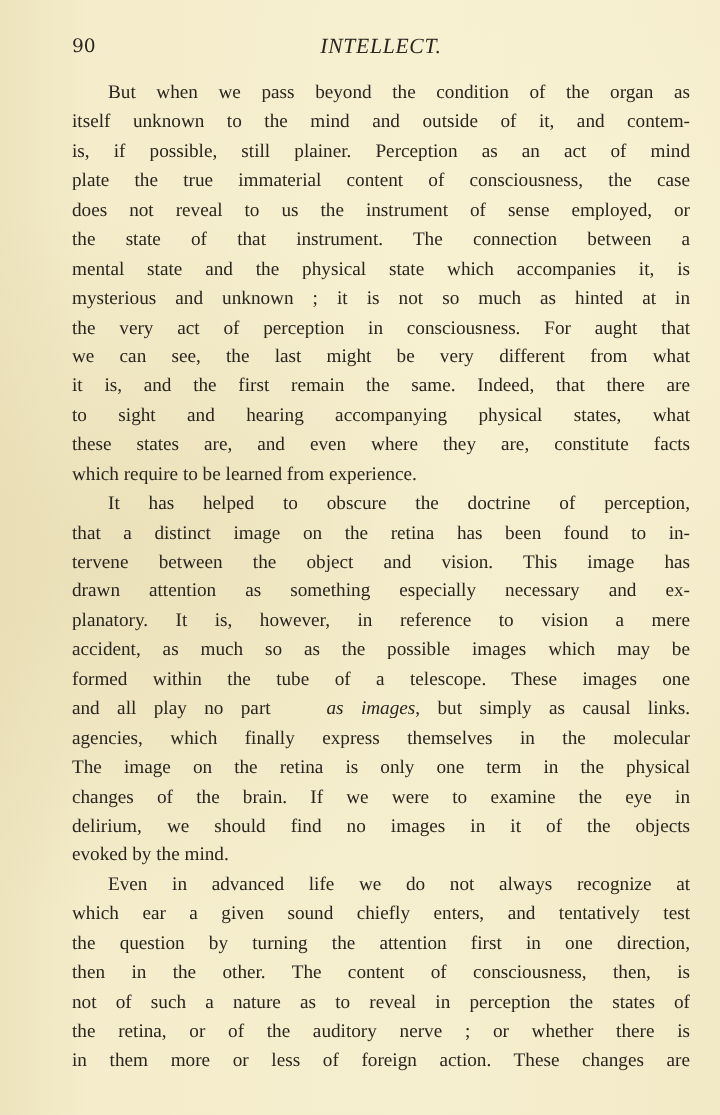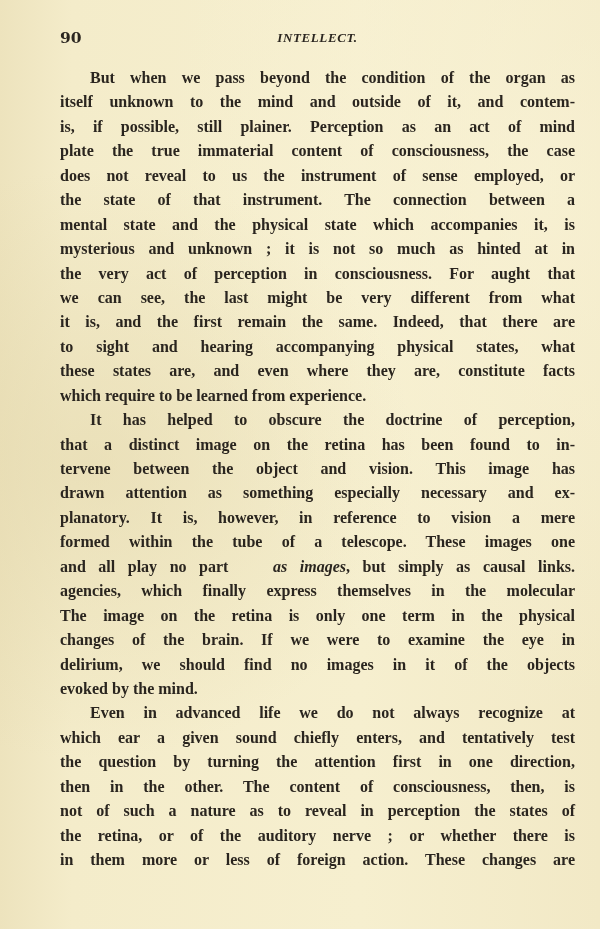--- a/index.html
+++ b/index.html
@@ -18,21 +18,20 @@
       position: relative;
       font-family: "DejaVu Serif", "Liberation Serif", serif;
       color: #2b2620;
     }
     .page {
       position: absolute;
       left: 0;
       top: 0;
       width: 496px;
       height: 929px;
-      font-weight: bold;
     }
     .running-head {
       position: absolute;
       top: 27px;
       left: 60px;
       width: 515px;
       height: 22px;
       font-size: 15px;
       line-height: 22px;
     }
@@ -45,21 +44,21 @@
       color: #2b2620;
     }
     .head-title {
       position: absolute;
       left: 0;
       right: 0;
       top: 0;
       text-align: center;
       font-family: "Liberation Serif", "DejaVu Serif", serif;
       font-style: italic;
-      font-size: 13px;
+      font-size: 18px;
       letter-spacing: 0.6px;
       color: #2b2620;
     }
     .body-text {
       position: absolute;
       top: 66px;
       left: 60px;
       width: 515px;
     }
     .line {
@@ -111,20 +110,21 @@
       <span class="line">these states are, and even where they are, constitute facts</span>
       <span class="line last">which require to be learned from experience.</span>
     </div>
 
     <div>
       <span class="line indent">It has helped to obscure the doctrine of perception,</span>
       <span class="line">that a distinct image on the retina has been found to in-</span>
       <span class="line">tervene between the object and vision. This image has</span>
       <span class="line">drawn attention as something especially necessary and ex-</span>
       <span class="line">planatory. It is, however, in reference to vision a mere</span>
+      <span class="line">accident, as much so as the possible images which may be</span>
       <span class="line">formed within the tube of a telescope. These images one</span>
       <span class="line"><span>and all play no part </span><em>as images</em><span>, but simply as causal links.</span></span>
       <span class="line">agencies, which finally express themselves in the molecular</span>
       <span class="line">The image on the retina is only one term in the physical</span>
       <span class="line">changes of the brain. If we were to examine the eye in</span>
       <span class="line">delirium, we should find no images in it of the objects</span>
       <span class="line last">evoked by the mind.</span>
     </div>
 
     <div>

